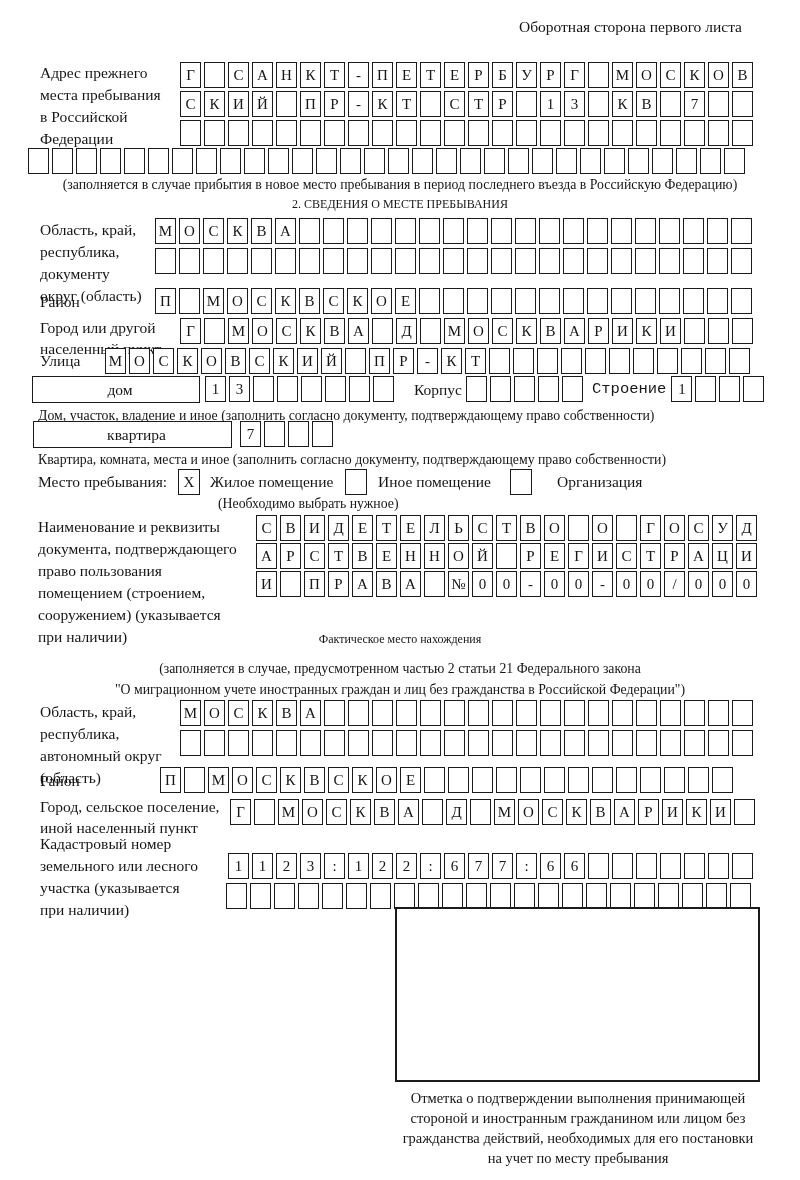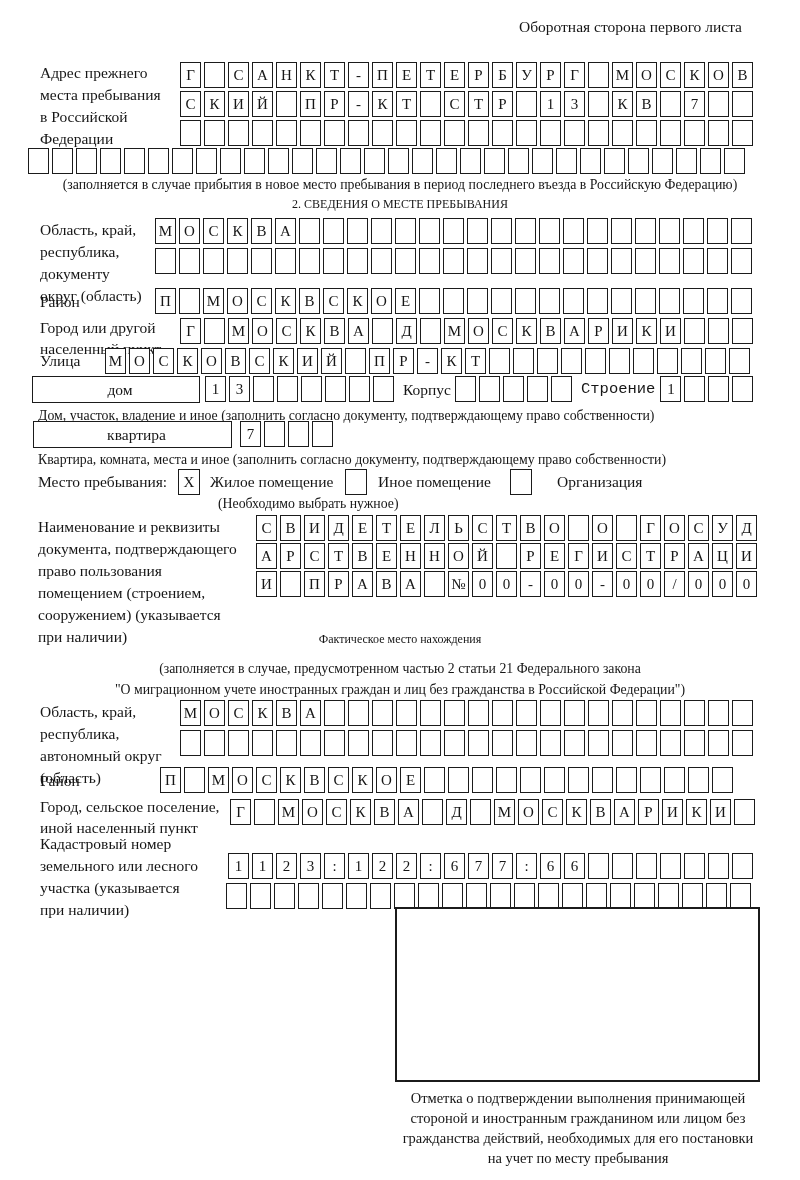--- a/index.html
+++ b/index.html
@@ -340,21 +340,21 @@
     <div class="cells" style="margin-left:5px;">
         <span class="cell">1</span>
         <span class="cell">3</span>
         <span class="cell"></span>
         <span class="cell"></span>
         <span class="cell"></span>
         <span class="cell"></span>
         <span class="cell"></span>
         <span class="cell"></span>
       </div>
-    <div class="inline-label" style="margin-left:9px;">Корпус</div>
+    <div class="inline-label" style="margin-left:20px;">Корпус</div>
     <div class="cells" style="margin-left:4px;">
         <span class="cell"></span>
         <span class="cell"></span>
         <span class="cell"></span>
         <span class="cell"></span>
         <span class="cell"></span>
       </div>
     <div class="inline-label" style="margin-left:9px;font-family:Liberation Mono, monospace;">Строение</div>
     <div class="cells" style="margin-left:5px;">
         <span class="cell">1</span>

